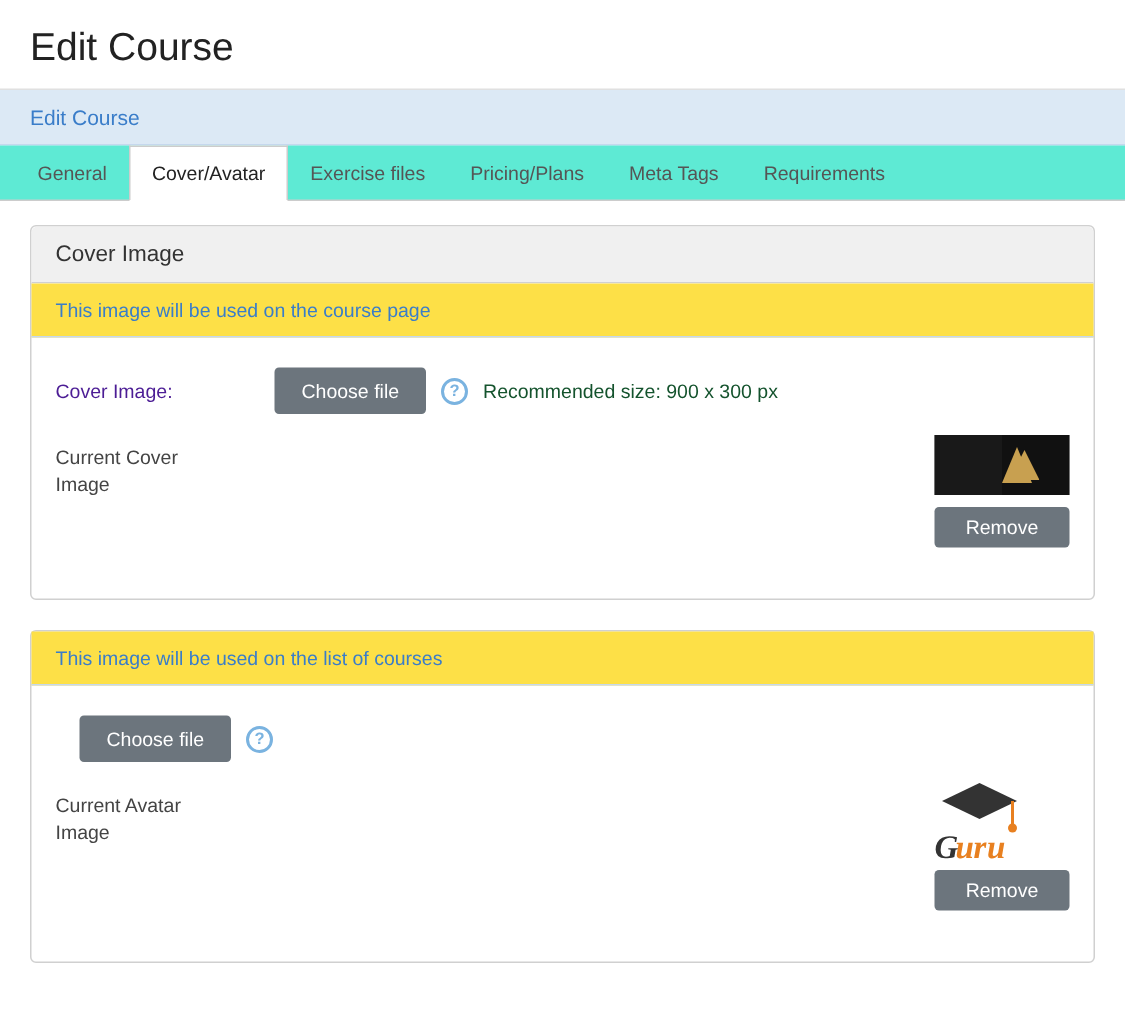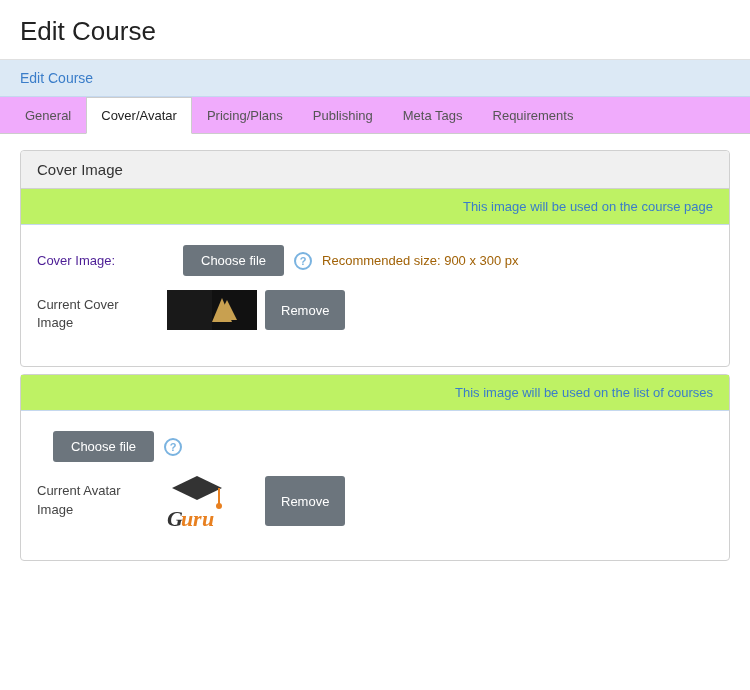--- a/index.html
+++ b/index.html
@@ -24,21 +24,21 @@
       border-bottom: 1px solid #c5d8ee;
     }
     .breadcrumb-bar a {
       color: #3a7dc9;
       text-decoration: none;
       font-size: 14px;
     }
     .tabs-bar {
       display: flex;
       border-bottom: 1px solid #ccc;
-      background: #f0abfc;
+      background: #5eead4;
       padding: 0 10px;
     }
     .tab-item {
       padding: 10px 14px;
       font-size: 13px;
       color: #555;
       cursor: pointer;
       border: 1px solid transparent;
       border-bottom: none;
       margin-bottom: -1px;
@@ -50,39 +50,38 @@
       color: #222;
       border-bottom: 1px solid #fff;
       font-weight: normal;
     }
     .content-area {
       padding: 16px 20px;
     }
     .section-card {
       border: 1px solid #d0d0d0;
       border-radius: 4px;
-      margin-bottom: 7px;
+      margin-bottom: 20px;
       background: #fff;
     }
     .section-header {
       background: #f0f0f0;
       padding: 10px 16px;
       font-size: 15px;
       color: #333;
       font-weight: normal;
       border-bottom: 1px solid #d0d0d0;
       border-radius: 4px 4px 0 0;
     }
     .section-info-bar {
-      background: #bef264;
+      background: #fde047;
       padding: 10px 16px;
       color: #3a7dc9;
       font-size: 13px;
       border-bottom: 1px solid #c5d8ee;
-      text-align: right;
     }
     .section-body {
       padding: 20px 16px;
     }
     .form-row {
       display: flex;
       align-items: flex-start;
       margin-bottom: 14px;
     }
     .form-label {
@@ -125,38 +124,39 @@
       height: 18px;
       border: 2px solid #7ab3e0;
       border-radius: 50%;
       color: #7ab3e0;
       font-size: 11px;
       font-weight: bold;
       cursor: default;
     }
     .rec-size-text {
       font-size: 13px;
-      color: #a16207;
+      color: #14532d;
     }
     .current-image-row {
       display: flex;
       align-items: flex-start;
       margin-bottom: 14px;
+      justify-content: space-between;
     }
     .current-image-label {
       width: 130px;
       min-width: 130px;
       font-size: 13px;
       color: #444;
       padding-top: 6px;
       line-height: 1.4;
     }
     .current-image-content {
       display: flex;
-      flex-direction: row;
+      flex-direction: column;
       gap: 8px;
     }
     .cover-image-thumb {
       width: 90px;
       height: 40px;
       background: #111;
       display: flex;
       align-items: center;
       justify-content: center;
       overflow: hidden;
@@ -190,22 +190,22 @@
 
 <h1 class="page-title">Edit Course</h1>
 
 <div class="breadcrumb-bar">
   <a href="#">Edit Course</a>
 </div>
 
 <div class="tabs-bar">
   <div class="tab-item">General</div>
   <div class="tab-item active">Cover/Avatar</div>
+  <div class="tab-item">Exercise files</div>
   <div class="tab-item">Pricing/Plans</div>
-  <div class="tab-item">Publishing</div>
   <div class="tab-item">Meta Tags</div>
   <div class="tab-item">Requirements</div>
 </div>
 
 <div class="content-area">
 
   <div class="section-card">
     <div class="section-header">Cover Image</div>
     <div class="section-info-bar">This image will be used on the course page</div>
     <div class="section-body">

